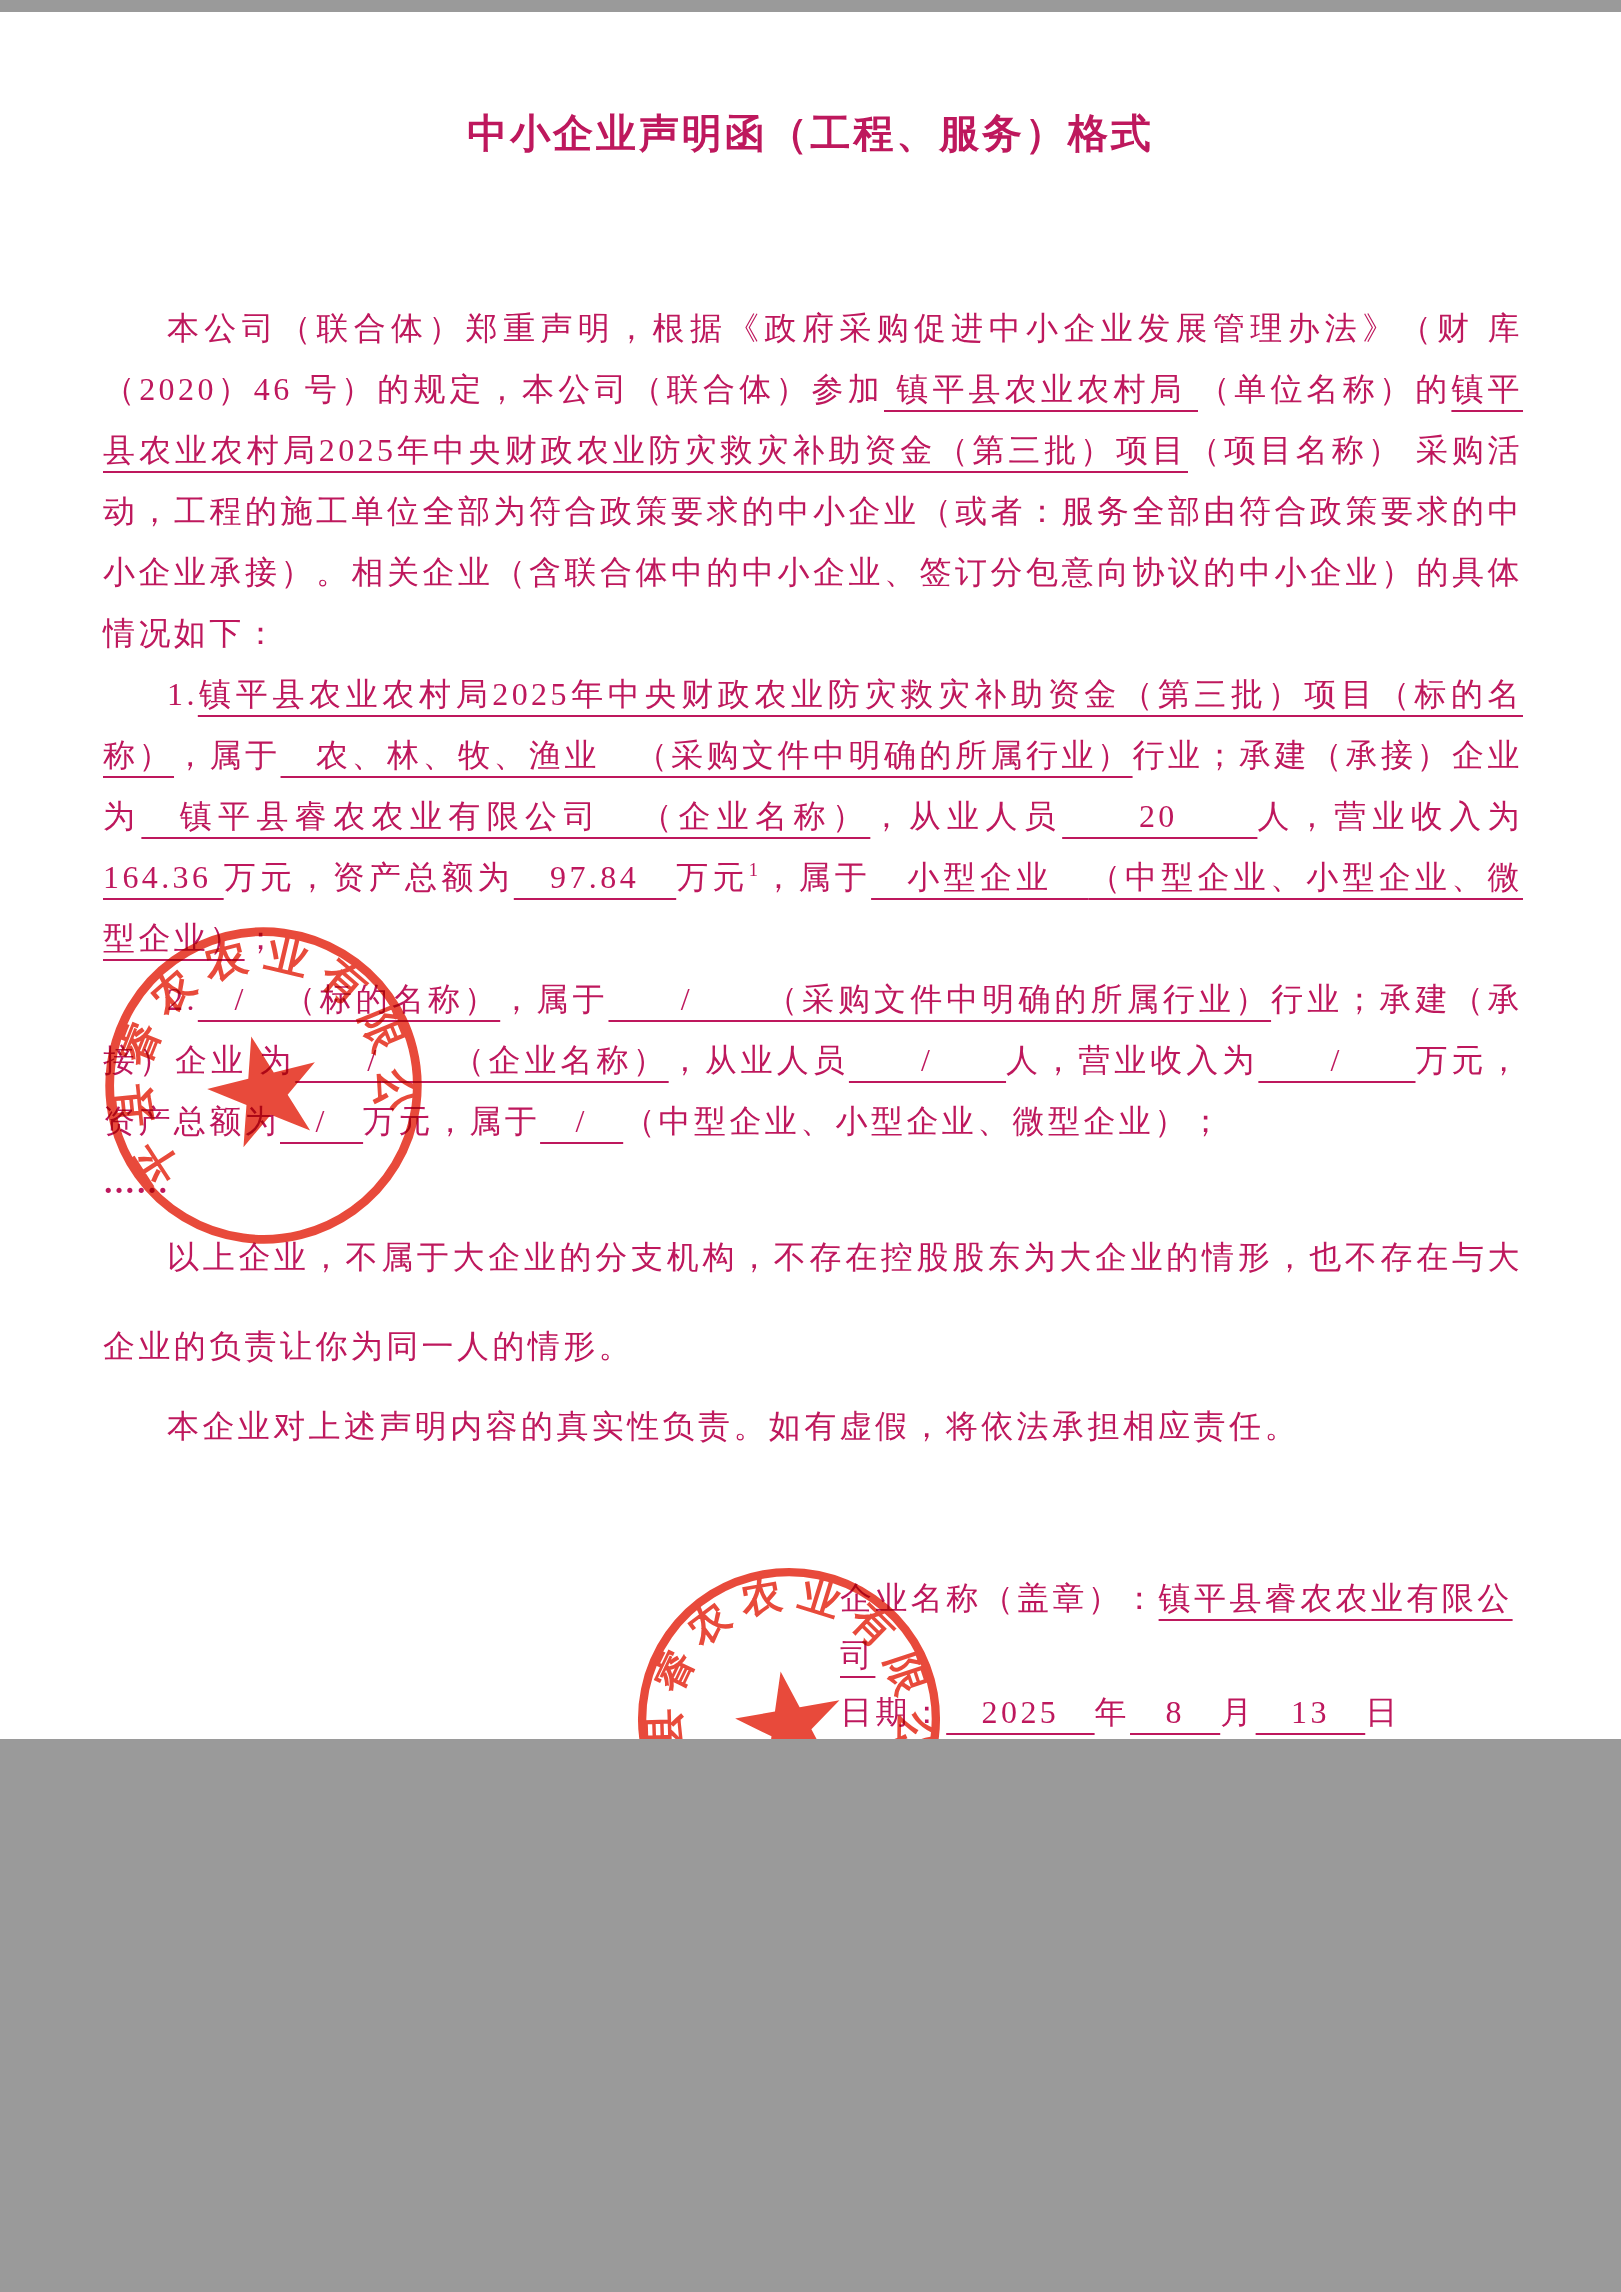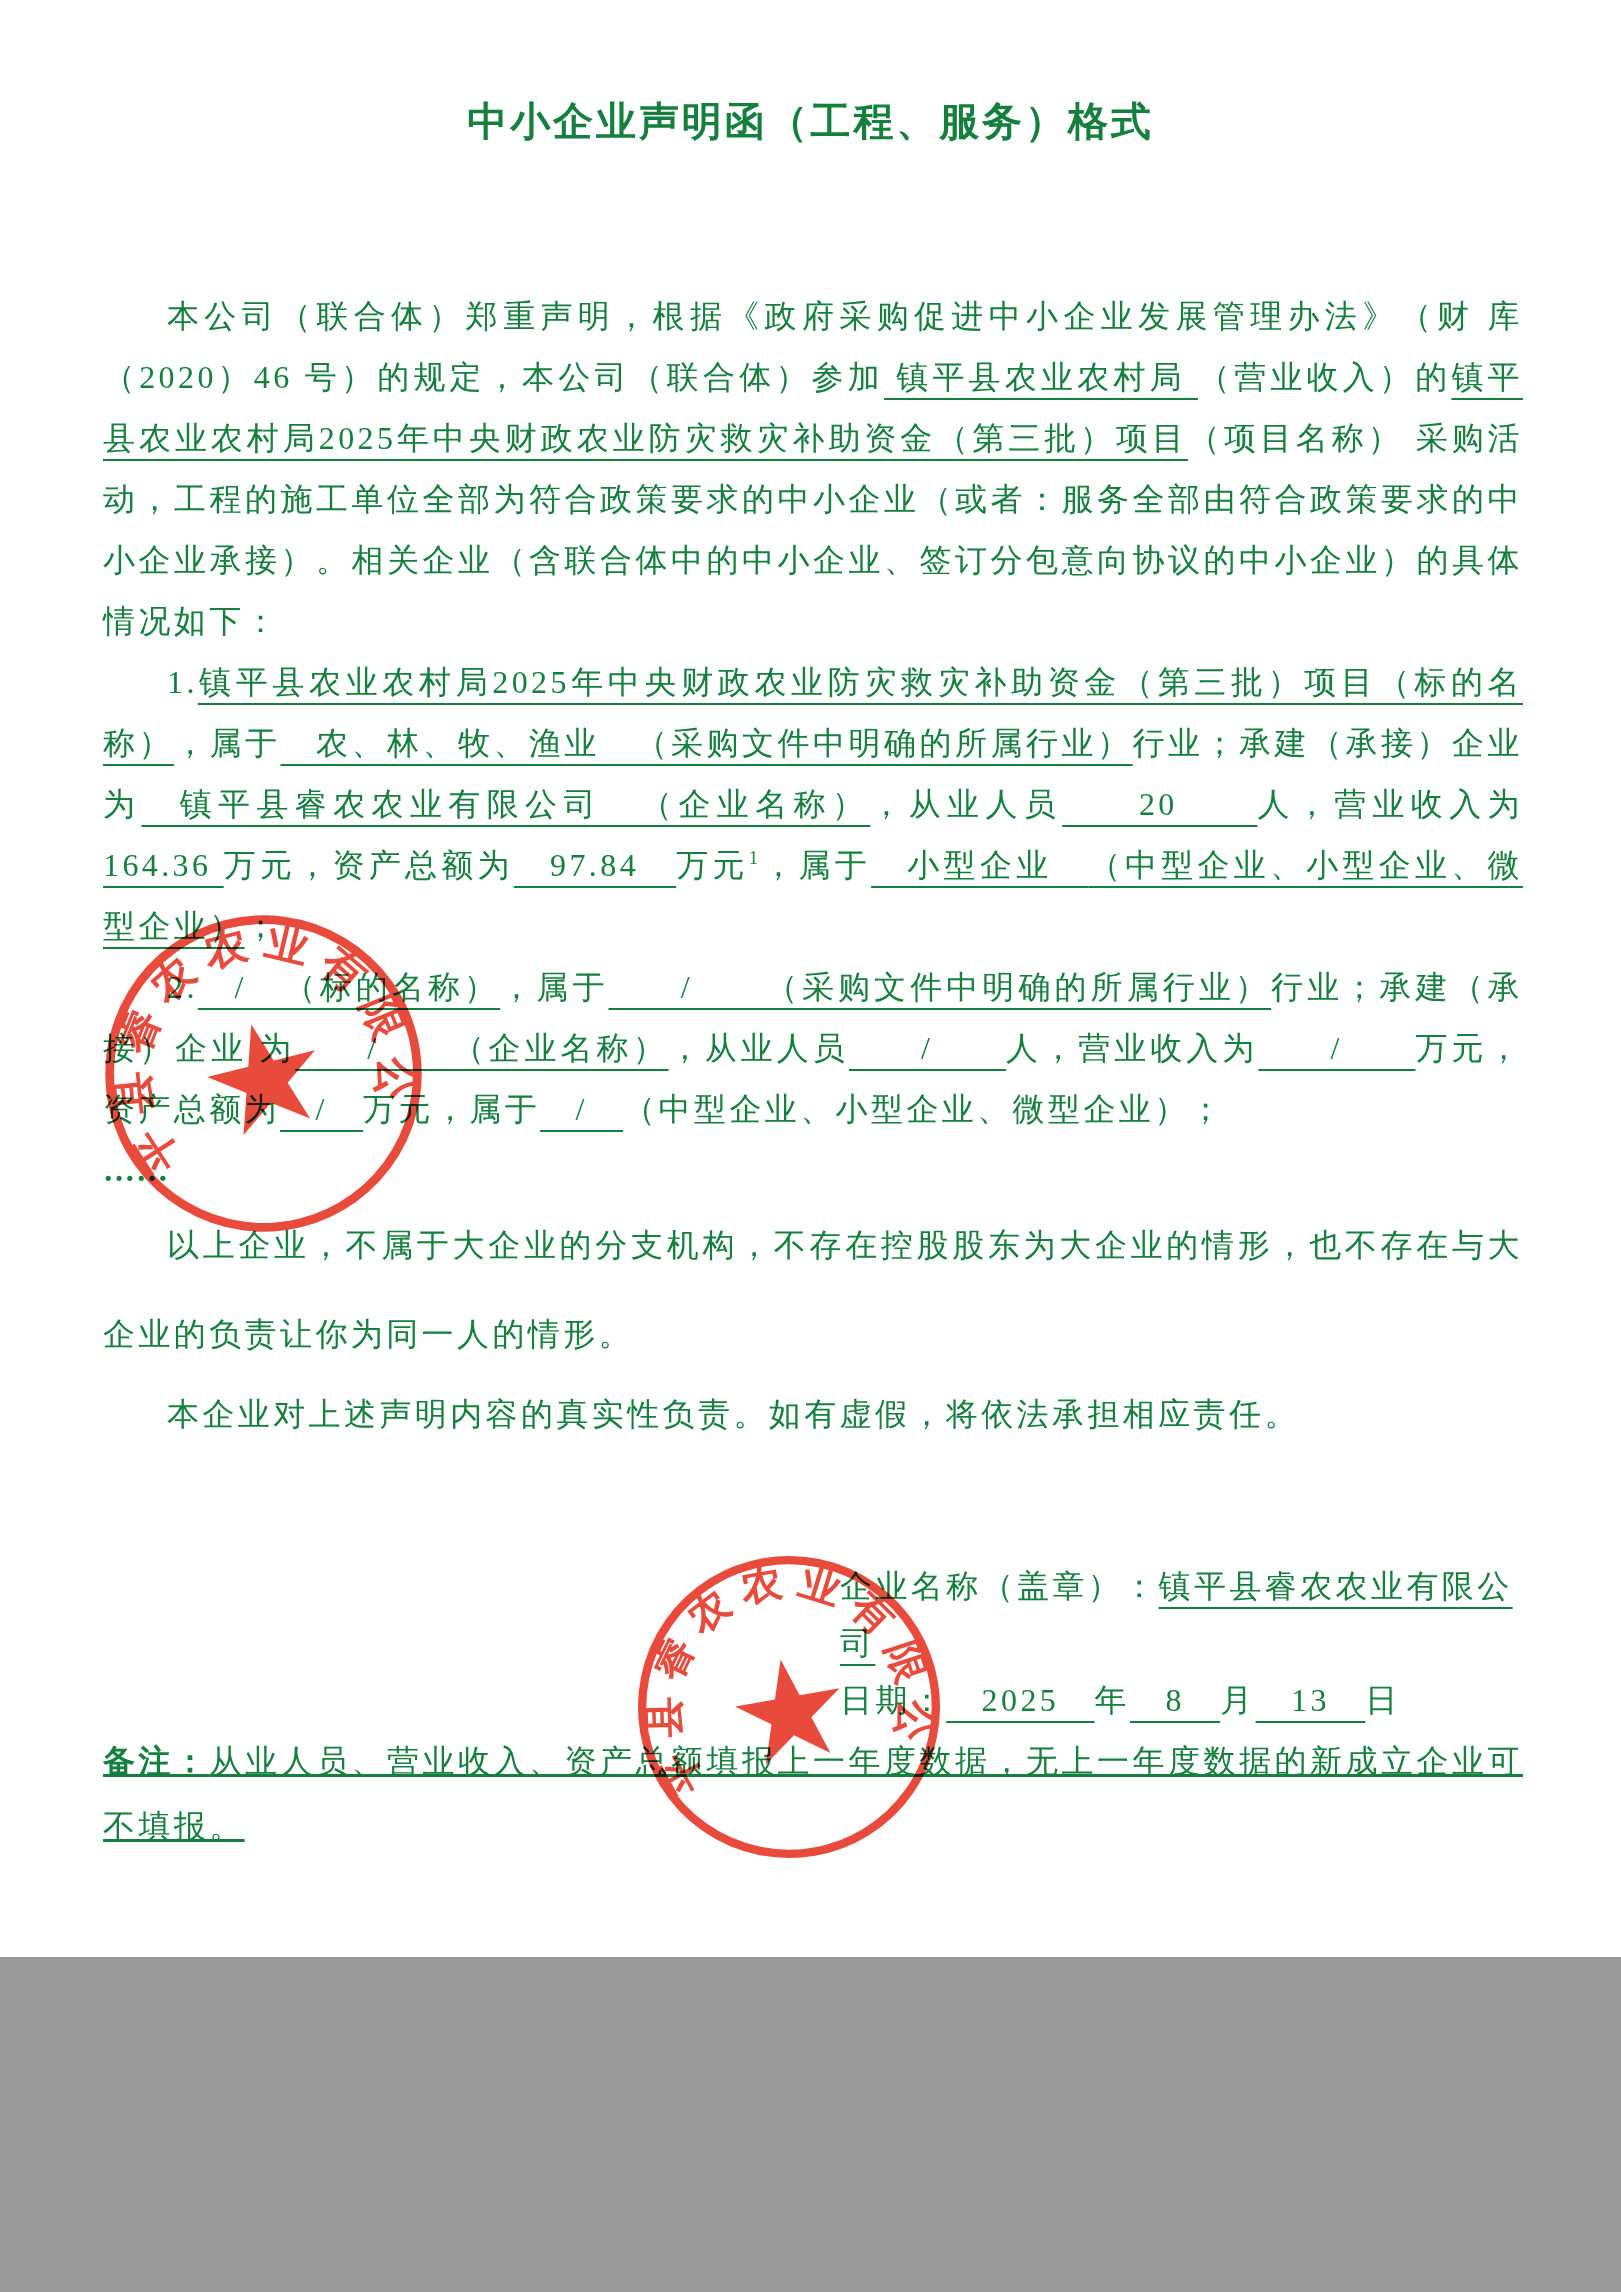--- a/index.html
+++ b/index.html
@@ -1,23 +1,23 @@
 <!DOCTYPE html>
 <html><head>
 <meta charset="utf-8">
 <style>
   html, body { margin: 0; padding: 0; background: #9a9a9a; }
   .page {
     position: relative;
     width: 1621px;
-    height: 1957px;
-    margin: 0 auto;
+    height: 1727px;
+    margin: 12px auto;
     background: #ffffff;
     font-family: "Liberation Serif", "DejaVu Serif", serif;
-    color: #15803d;
+    color: #be185d;
     overflow: hidden;
   }
   .title {
     position: absolute;
     top: 94px; left: 0; right: 0;
     margin: 0;
     text-align: center;
     font-family: "DejaVu Sans", "Liberation Sans", sans-serif;
     font-size: 40px;
     font-weight: bold;
@@ -73,21 +73,21 @@
 </style>
 </head>
 <body>
 
 <div class="page">
 
   <h1 class="title">中小企业声明函（工程、服务）格式</h1>
 
   <div class="content">
 
-    <p><span>本公司（联合体）郑重声明，根据《政府采购促进中小企业发展管理办法》（财 库（2020）46 号）的规定，本公司（联合体）参加</span><span class="u"> 镇平县农业农村局 </span><span>（营业收入）的</span><span class="u">镇平县农业农村局2025年中央财政农业防灾救灾补助资金（第三批）项目</span><span>（项目名称） 采购活动，工程的施工单位全部为符合政策要求的中小企业（或者：服务全部由符合政策要求的中小企业承接）。相关企业（含联合体中的中小企业、签订分包意向协议的中小企业）的具体情况如下：</span></p>
+    <p><span>本公司（联合体）郑重声明，根据《政府采购促进中小企业发展管理办法》（财 库（2020）46 号）的规定，本公司（联合体）参加</span><span class="u"> 镇平县农业农村局 </span><span>（单位名称）的</span><span class="u">镇平县农业农村局2025年中央财政农业防灾救灾补助资金（第三批）项目</span><span>（项目名称） 采购活动，工程的施工单位全部为符合政策要求的中小企业（或者：服务全部由符合政策要求的中小企业承接）。相关企业（含联合体中的中小企业、签订分包意向协议的中小企业）的具体情况如下：</span></p>
 
     <p class="item1"><span>1.</span><span class="u">镇平县农业农村局2025年中央财政农业防灾救灾补助资金（第三批）项目（标的名称）</span><span>，属于</span><span class="u">　农、林、牧、渔业　（采购文件中明确的所属行业）</span><span>行业；承建（承接）企业为</span><span class="u">　镇平县睿农农业有限公司　（企业名称）</span><span>，从业人员</span><span class="u">　　20　　</span><span>人，营业收入为</span><span class="u"> 164.36 </span><span>万元，资产总额为</span><span class="u">　97.84　</span><span>万元</span><sup>1</sup><span>，属于</span><span class="u">　小型企业　</span><span class="u">（中型企业、小型企业、微型企业）</span><span>；</span></p>
 
     <p class="item2"><span>2.</span><span class="u">　/　（标的名称）</span><span>，属于</span><span class="u">　　/　　（采购文件中明确的所属行业）</span><span>行业；承建（承接）企业 为</span><span class="u">　　/　　（企业名称）</span><span>，从业人员</span><span class="u">　　/　　</span><span>人，营业收入为</span><span class="u">　　/　　</span><span>万元，资产总额为</span><span class="u">　/　</span><span>万元，属于</span><span class="u">　/　</span><span>（中型企业、小型企业、微型企业）；</span></p>
 
     <p class="ellipsis-line">……</p>
 
     <p class="p2">以上企业，不属于大企业的分支机构，不存在控股股东为大企业的情形，也不存在与大企业的负责让你为同一人的情形。</p>
 
     <p class="p3">本企业对上述声明内容的真实性负责。如有虚假，将依法承担相应责任。</p>

